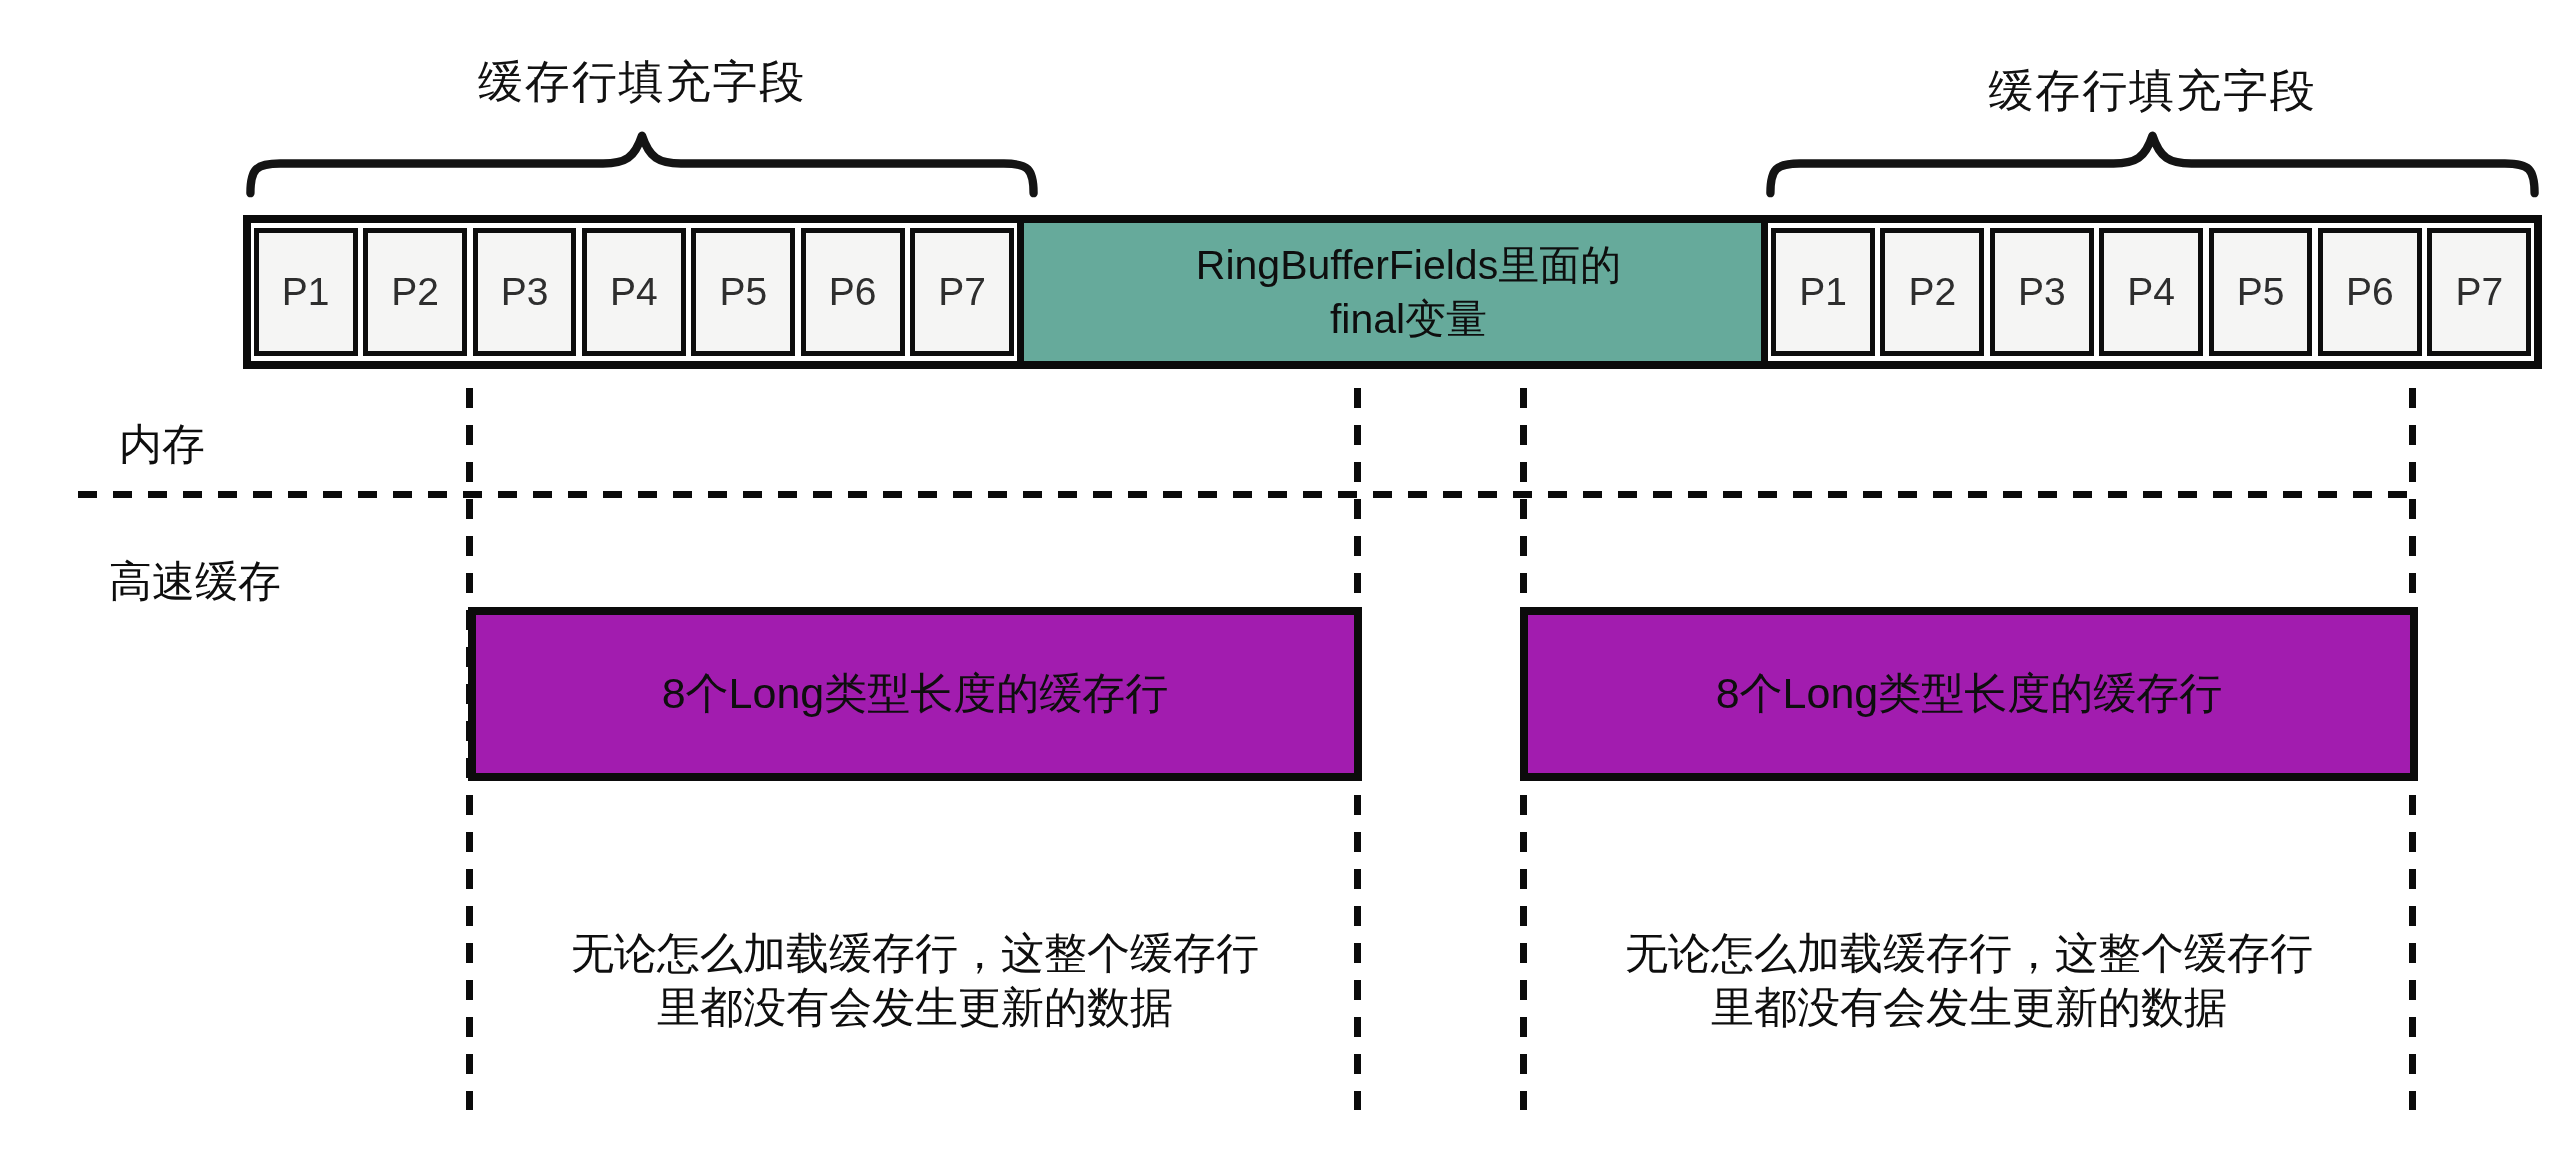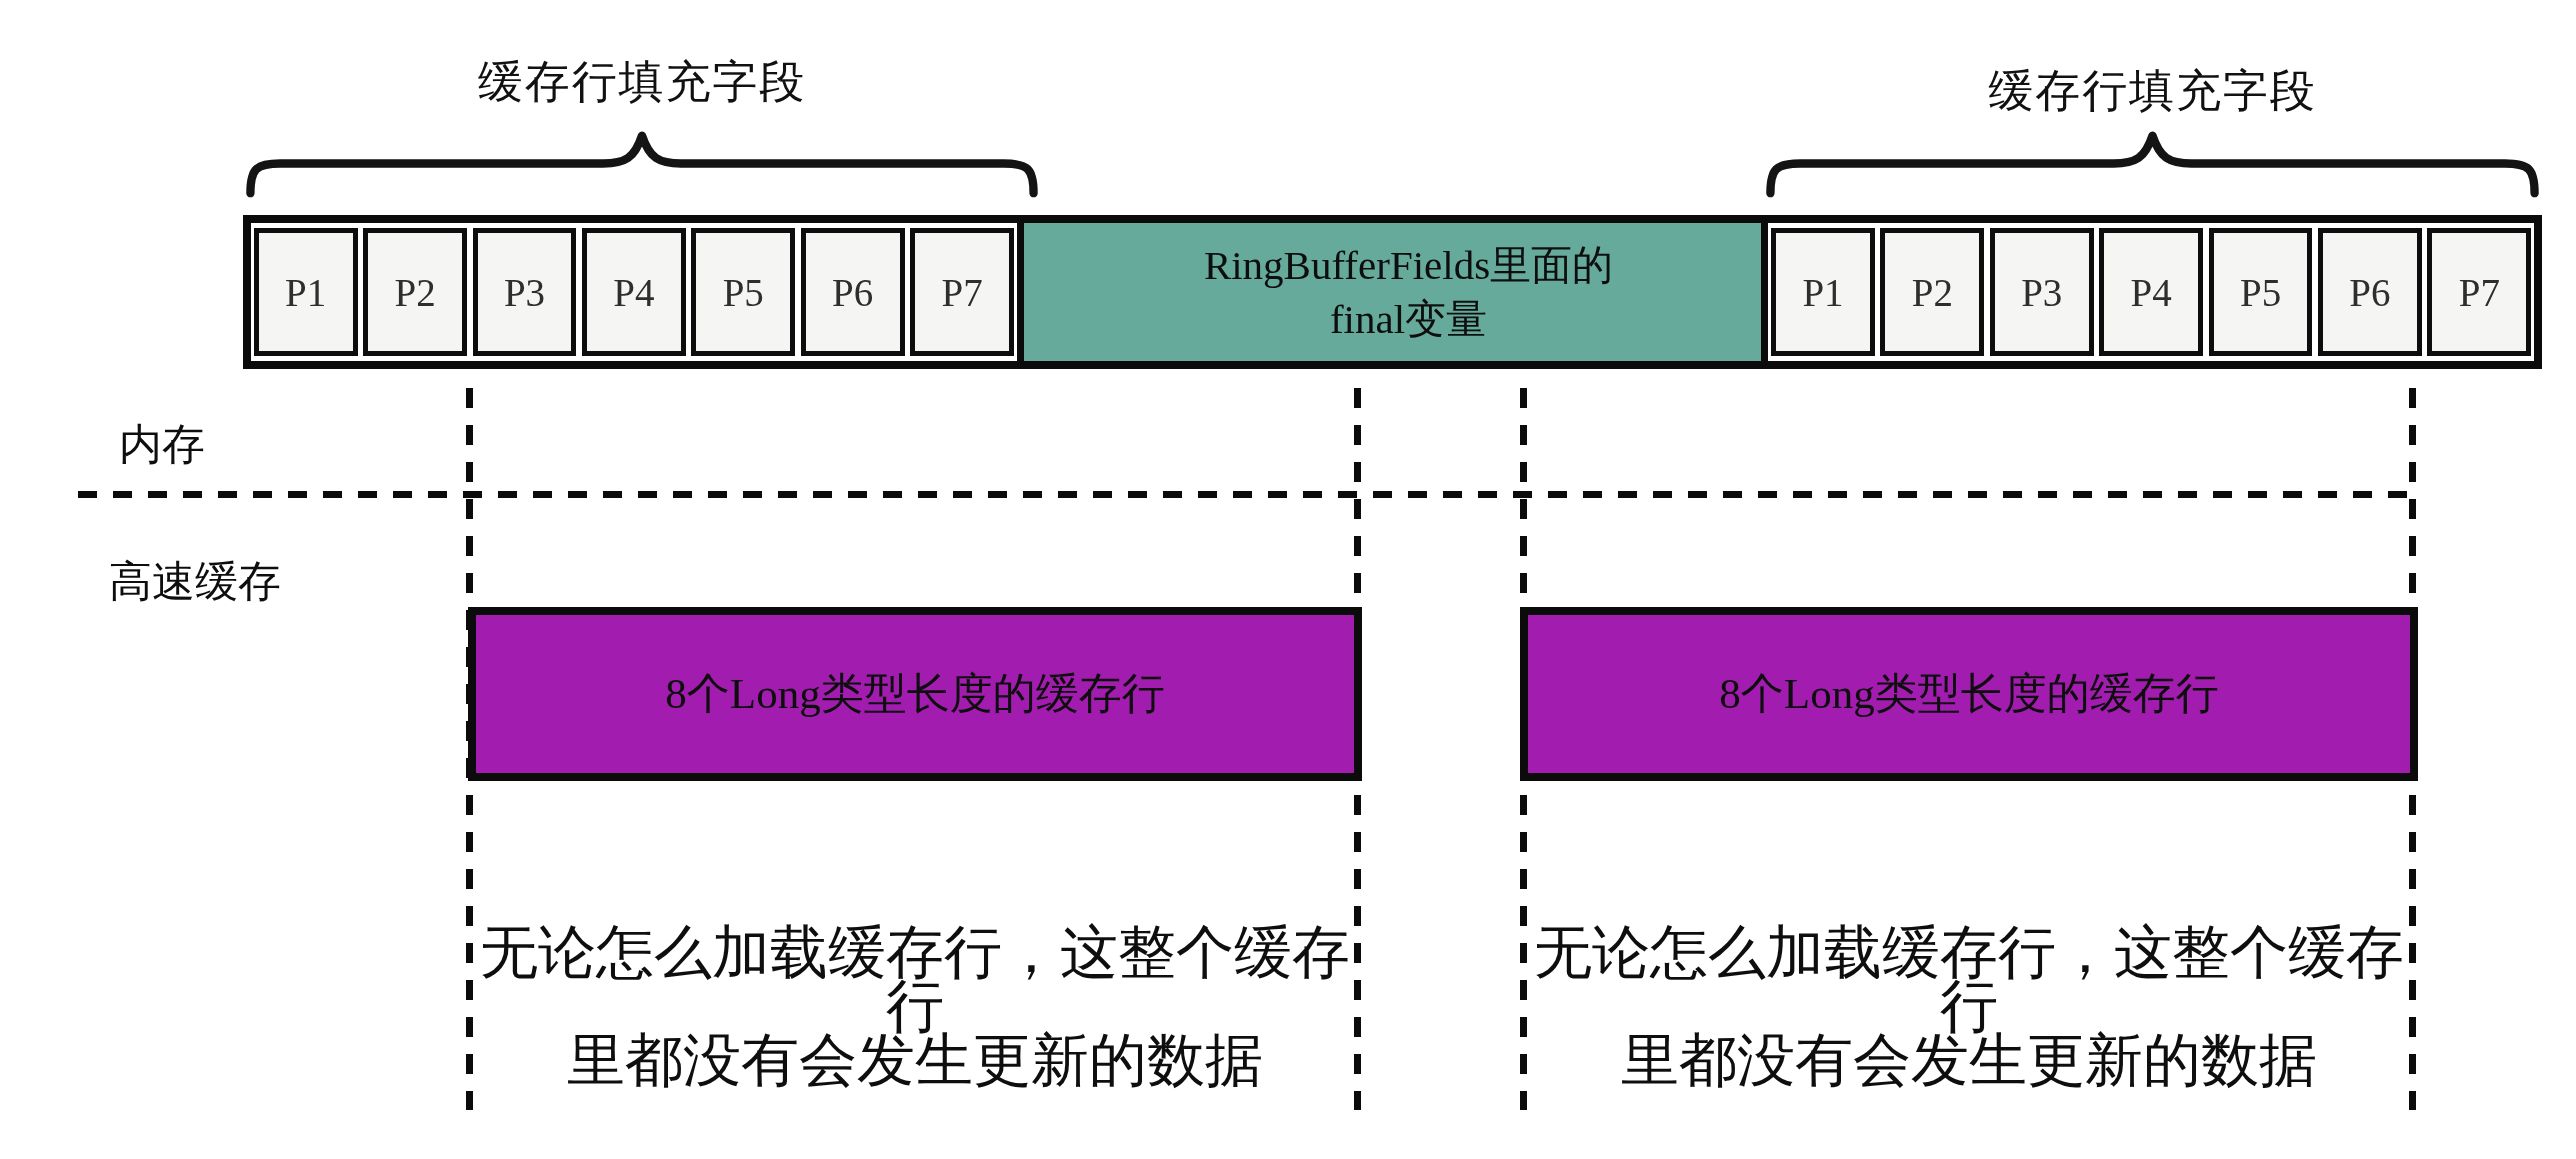--- a/index.html
+++ b/index.html
@@ -6,21 +6,21 @@
     --ink:#0B0B0B;
     --teal:#66AA9B;
     --cell-bg:#F5F5F4;
     --p-text:#2E2E2E;
   }
   html,body{margin:0;padding:0;background:#fff;}
   #stage{
     position:relative;
     width:2576px;height:1159px;
     background:#fff;
-    font-family:Liberation Serif, serif;
+    font-family:Liberation Sans, sans-serif;
     color:var(--ink);
     overflow:hidden;
   }
   .toplabel{
     position:absolute;
     text-align:center;
     font-size:45px;
     letter-spacing:1.9px;
     color:#111;
   }
@@ -74,21 +74,21 @@
     box-sizing:border-box;border:8.4px solid var(--ink);background:#a21caf;
     display:flex;align-items:center;justify-content:center;
     font-size:43px;color:#0e0e0e;
     z-index:2;text-align:center;
   }
   #cacheline-left{left:468px;width:894px;}
   #cacheline-right{left:1520px;width:898px;}
 
   .note{
     position:absolute;top:926px;
-    text-align:center;font-size:58px;line-height:54px;color:#0e0e0e;
+    text-align:center;font-size:43px;line-height:54px;color:#0e0e0e;
     z-index:2;
   }
   #note-left{left:468px;width:894px;}
   #note-right{left:1520px;width:898px;}
 </style>
 </head>
 <body>
 
 <div id="stage">
 

